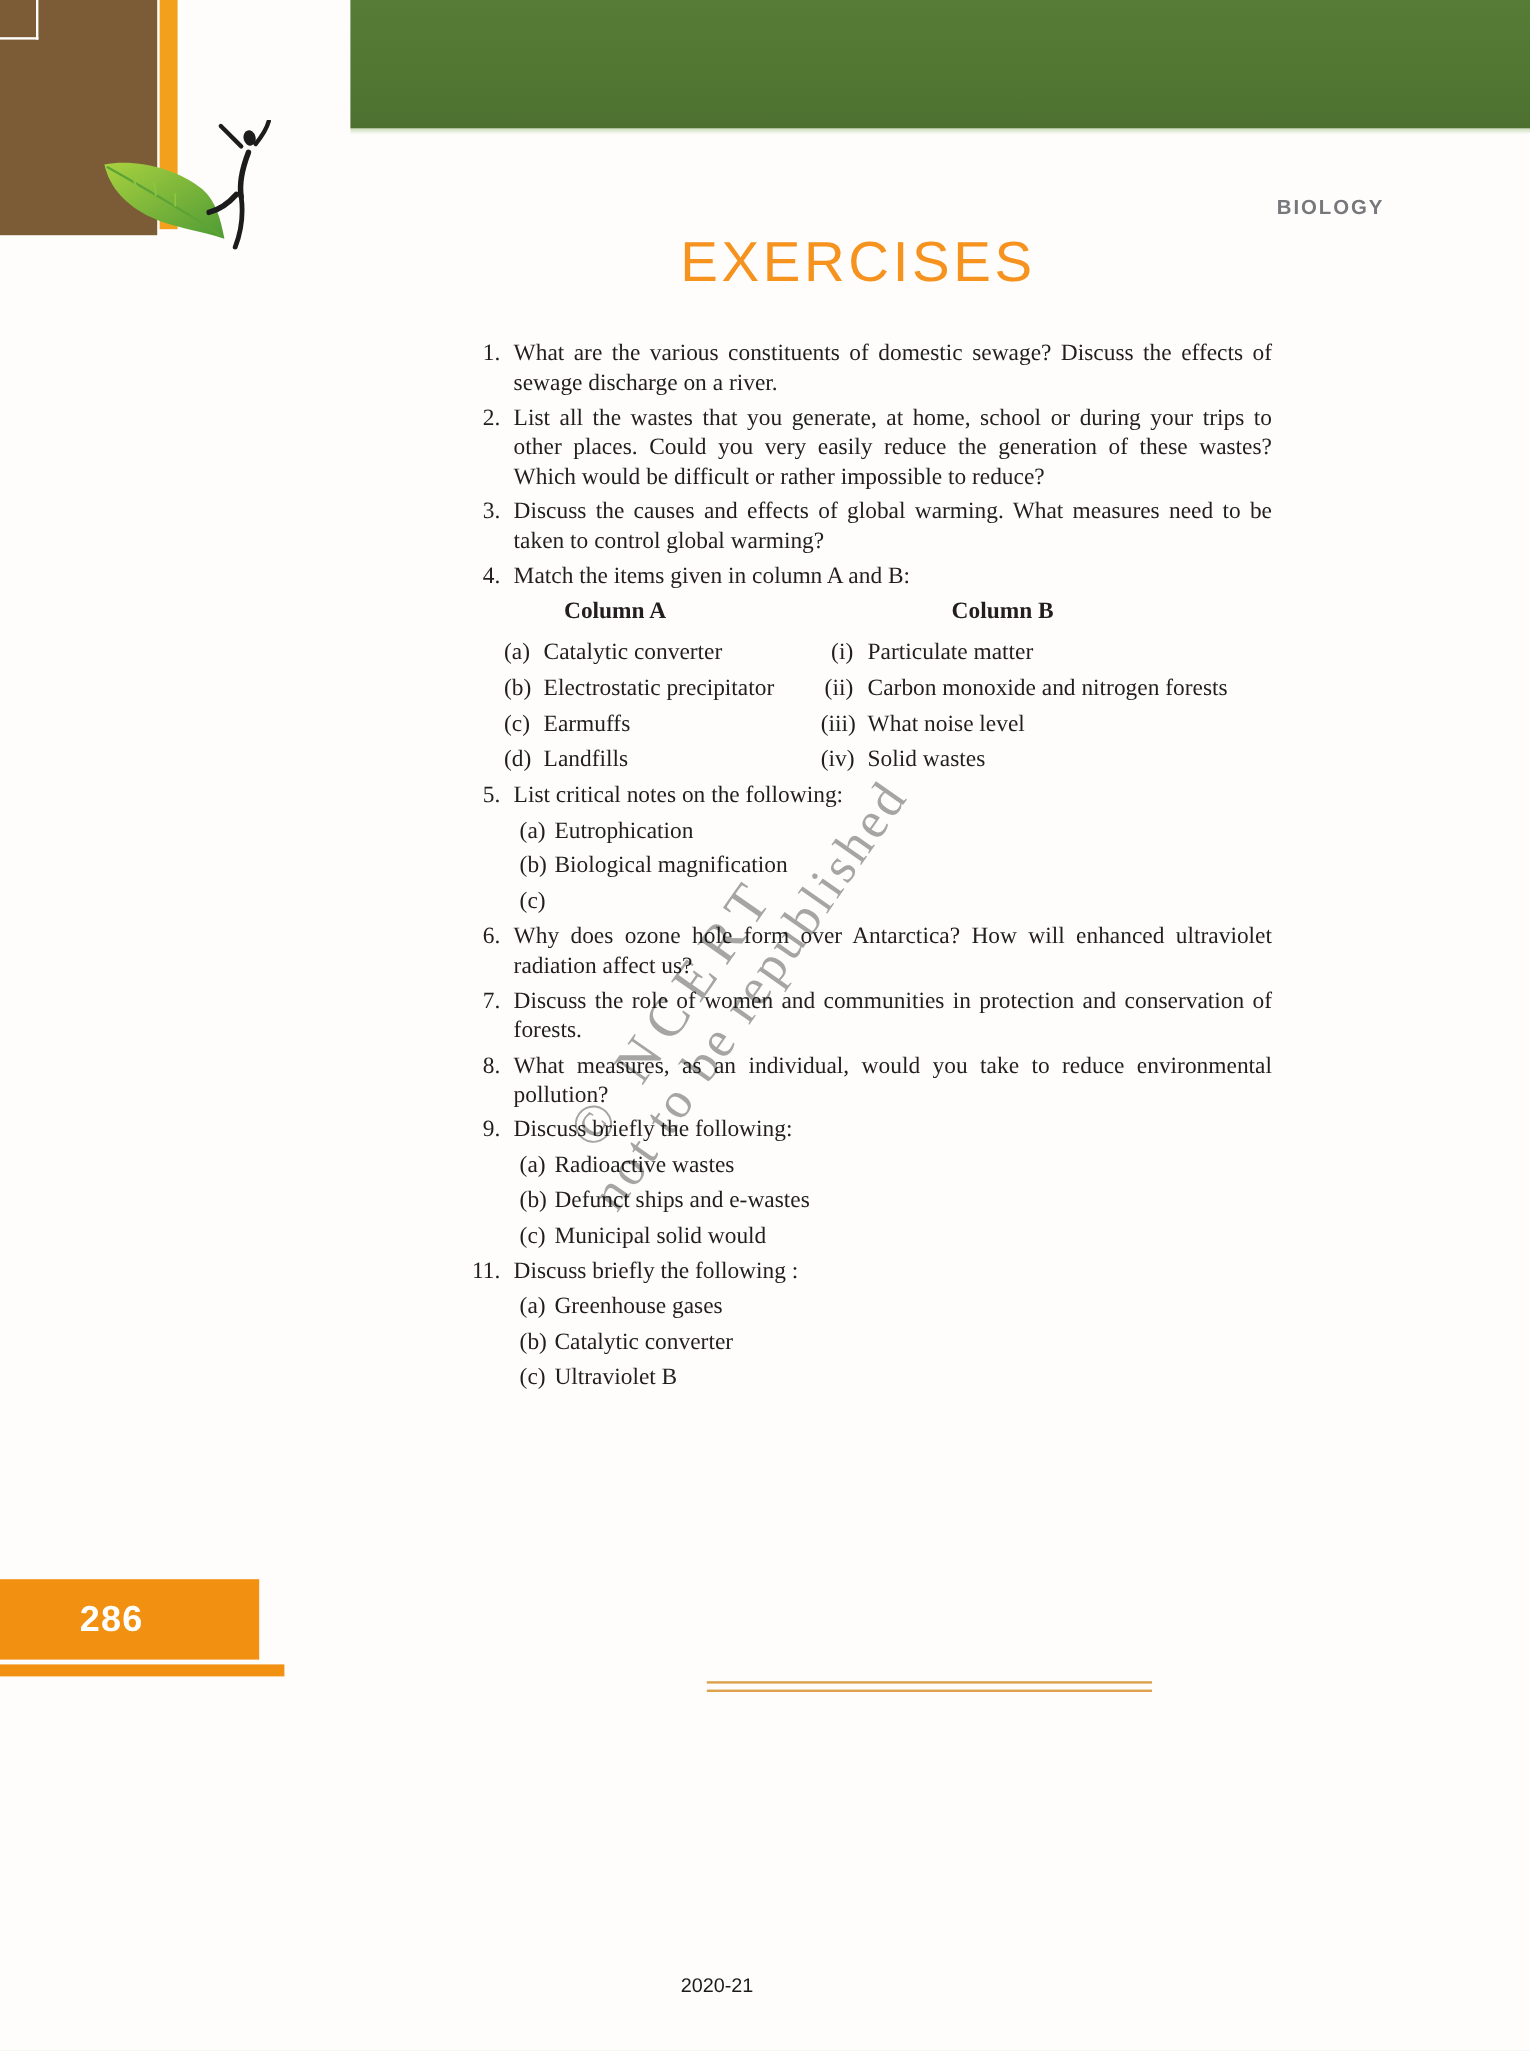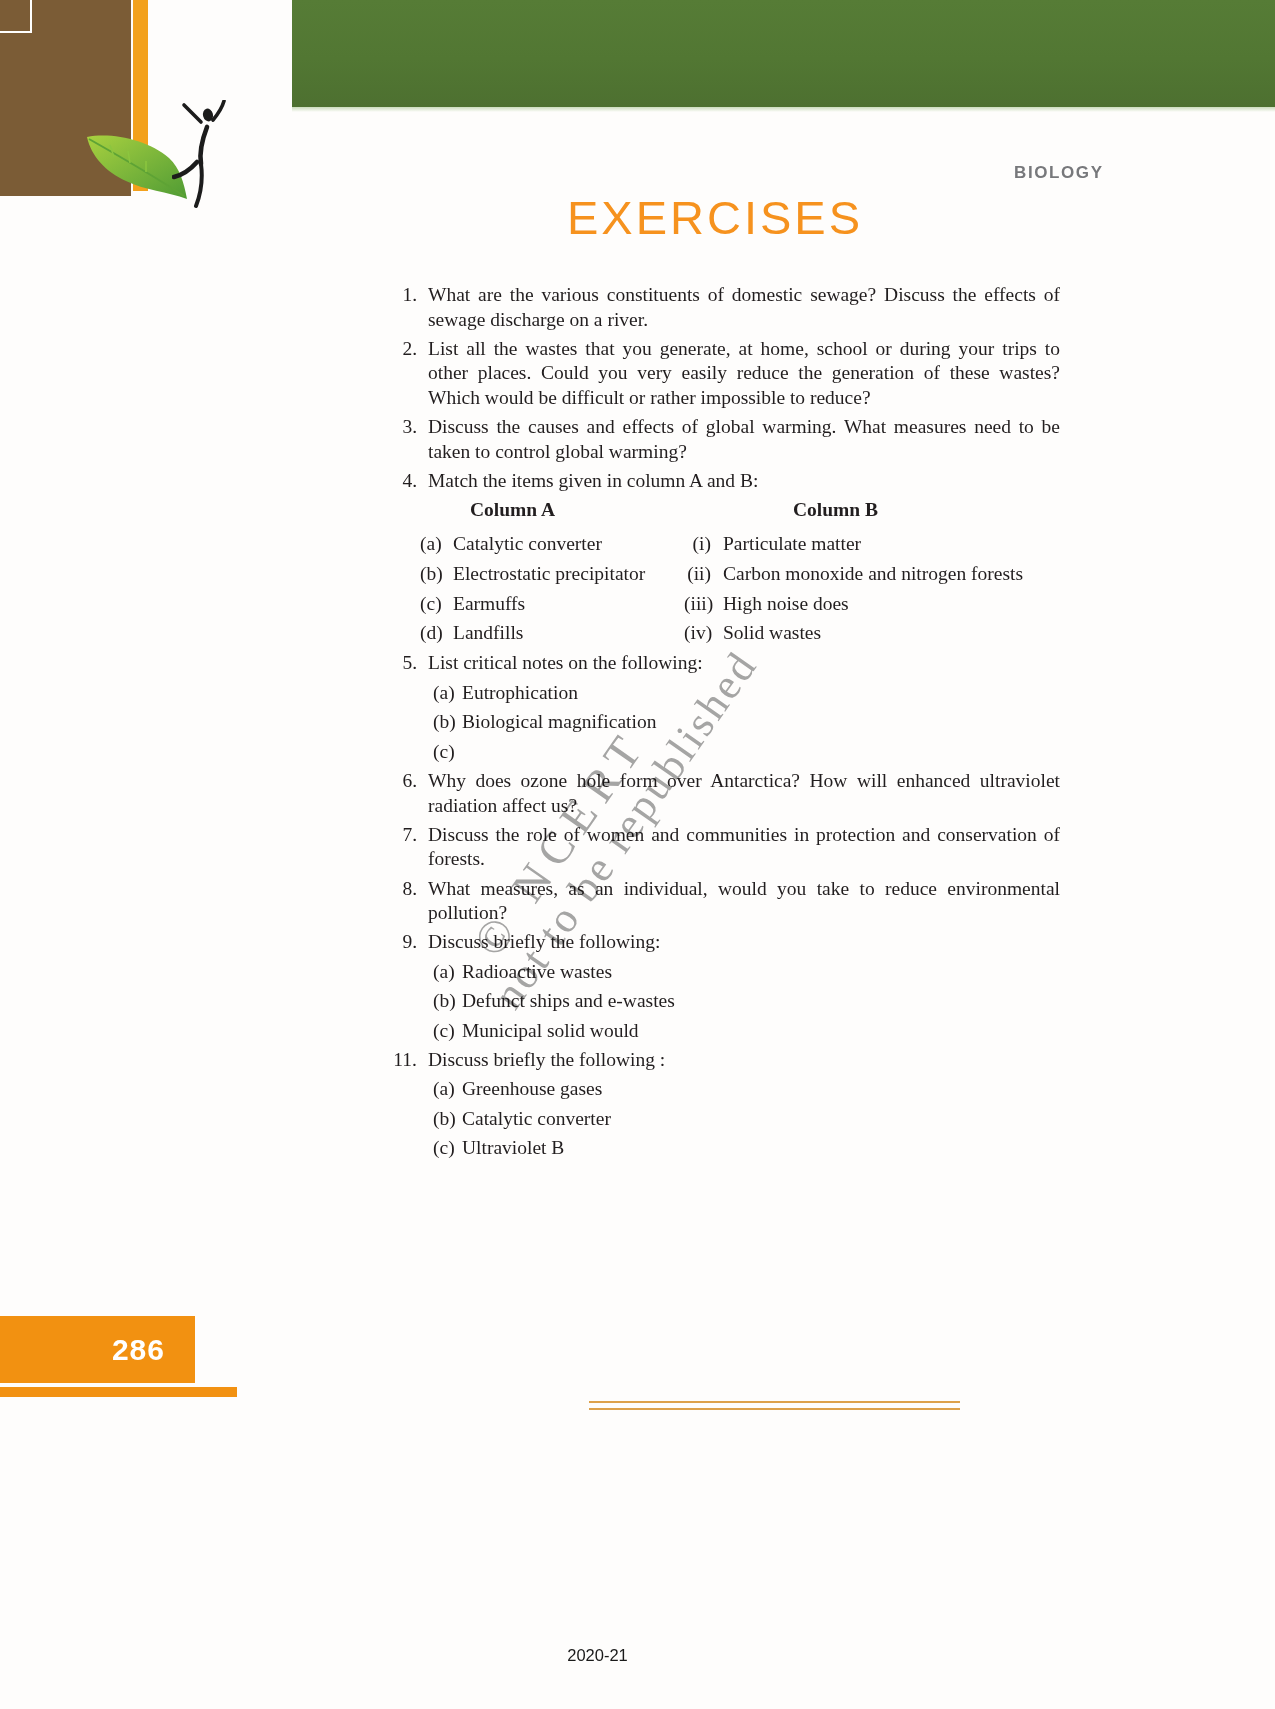--- a/index.html
+++ b/index.html
@@ -14,21 +14,21 @@
   .corner-mark { position:absolute; left:0; top:0; width:30px; height:31px;
     border-right:2px solid #ffffff; border-bottom:2px solid #ffffff; }
   .orange-stripe { position:absolute; left:133px; top:0; width:15px; height:191px; background:#f3a11c; }
   .green-bar { position:absolute; left:292px; top:0; width:983px; height:107px;
     background:linear-gradient(180deg,#567c36 0%,#527733 55%,#4d7030 100%); }
   .green-bar-fade { position:absolute; left:292px; top:107px; width:983px; height:5px;
     background:linear-gradient(180deg,rgba(140,180,110,.45),rgba(140,180,110,0)); }
   .leaf { position:absolute; left:84px; top:131px; width:104px; height:70px; }
   .figure { position:absolute; left:172px; top:100px; width:58px; height:108px; }
 
-  .biology-label { position:absolute; left:1014px; top:163px;
+  .biology-label { position:absolute; left:1064px; top:163px;
     font-family:"Liberation Sans", sans-serif; font-size:17px; font-weight:bold;
     letter-spacing:1.6px; color:#77787b; }
 
   .title { position:absolute; left:370px; top:192px; width:690px; text-align:center;
     font-family:"Liberation Sans", sans-serif; font-size:47px; line-height:52px;
     letter-spacing:3px; color:#f6921e; font-weight:400; }
 
   
   .content { position:absolute; left:370px; top:283px; width:690px;
     font-size:19.5px; line-height:24.6px; }
@@ -53,22 +53,22 @@
   .watermark { position:absolute; left:0; top:0; width:100%; height:100%;
     pointer-events:none; mix-blend-mode:multiply; }
   .wm { position:absolute; font-family:"Liberation Serif", serif; color:#a6a6a6;
     white-space:nowrap; text-align:center; }
   .wm1 { left:405px; top:816px; width:310px; font-size:46px; letter-spacing:10px;
     transform:rotate(-55deg); }
   .wm2 { left:350px; top:805px; width:550px; font-size:43px; letter-spacing:3px;
     transform:rotate(-55deg); }
 
   
-  .page-tab { position:absolute; left:0; top:1316px; width:195px; height:67px;
-    background:#f29111; display:flex; align-items:center; justify-content:flex-end;
+  .page-tab { position:absolute; left:0; top:1316px; width:216px; height:67px;
+    background:#f29111; display:flex; align-items:center; justify-content:center;
     padding-right:30px; box-sizing:border-box; }
   .page-tab .num { font-family:"Liberation Sans", sans-serif; font-size:30px;
     font-weight:bold; color:#ffffff; letter-spacing:1px; }
   .tab-strip { position:absolute; left:0; top:1387px; width:237px; height:10px; background:#f29111; }
 
   .rules { position:absolute; left:589px; top:1401px; width:371px; }
   .rule { height:2px; background:#dda14b; }
   .rule + .rule { margin-top:5px; }
 
   .year { position:absolute; left:0; top:1646px; width:1195px; text-align:center;
@@ -147,21 +147,21 @@
           <div class="match-row">
             <div class="ma">(b)</div>
             <div class="ta">Electrostatic precipitator</div>
             <div class="mb">(ii)</div>
             <div class="tb">Carbon monoxide and nitrogen forests</div>
           </div>
           <div class="match-row">
             <div class="ma">(c)</div>
             <div class="ta">Earmuffs</div>
             <div class="mb">(iii)</div>
-            <div class="tb">High noise does</div>
+            <div class="tb">What noise level</div>
           </div>
           <div class="match-row">
             <div class="ma">(d)</div>
             <div class="ta">Landfills</div>
             <div class="mb">(iv)</div>
             <div class="tb">Solid wastes</div>
           </div>
         </div>
       </div>
     </div>

